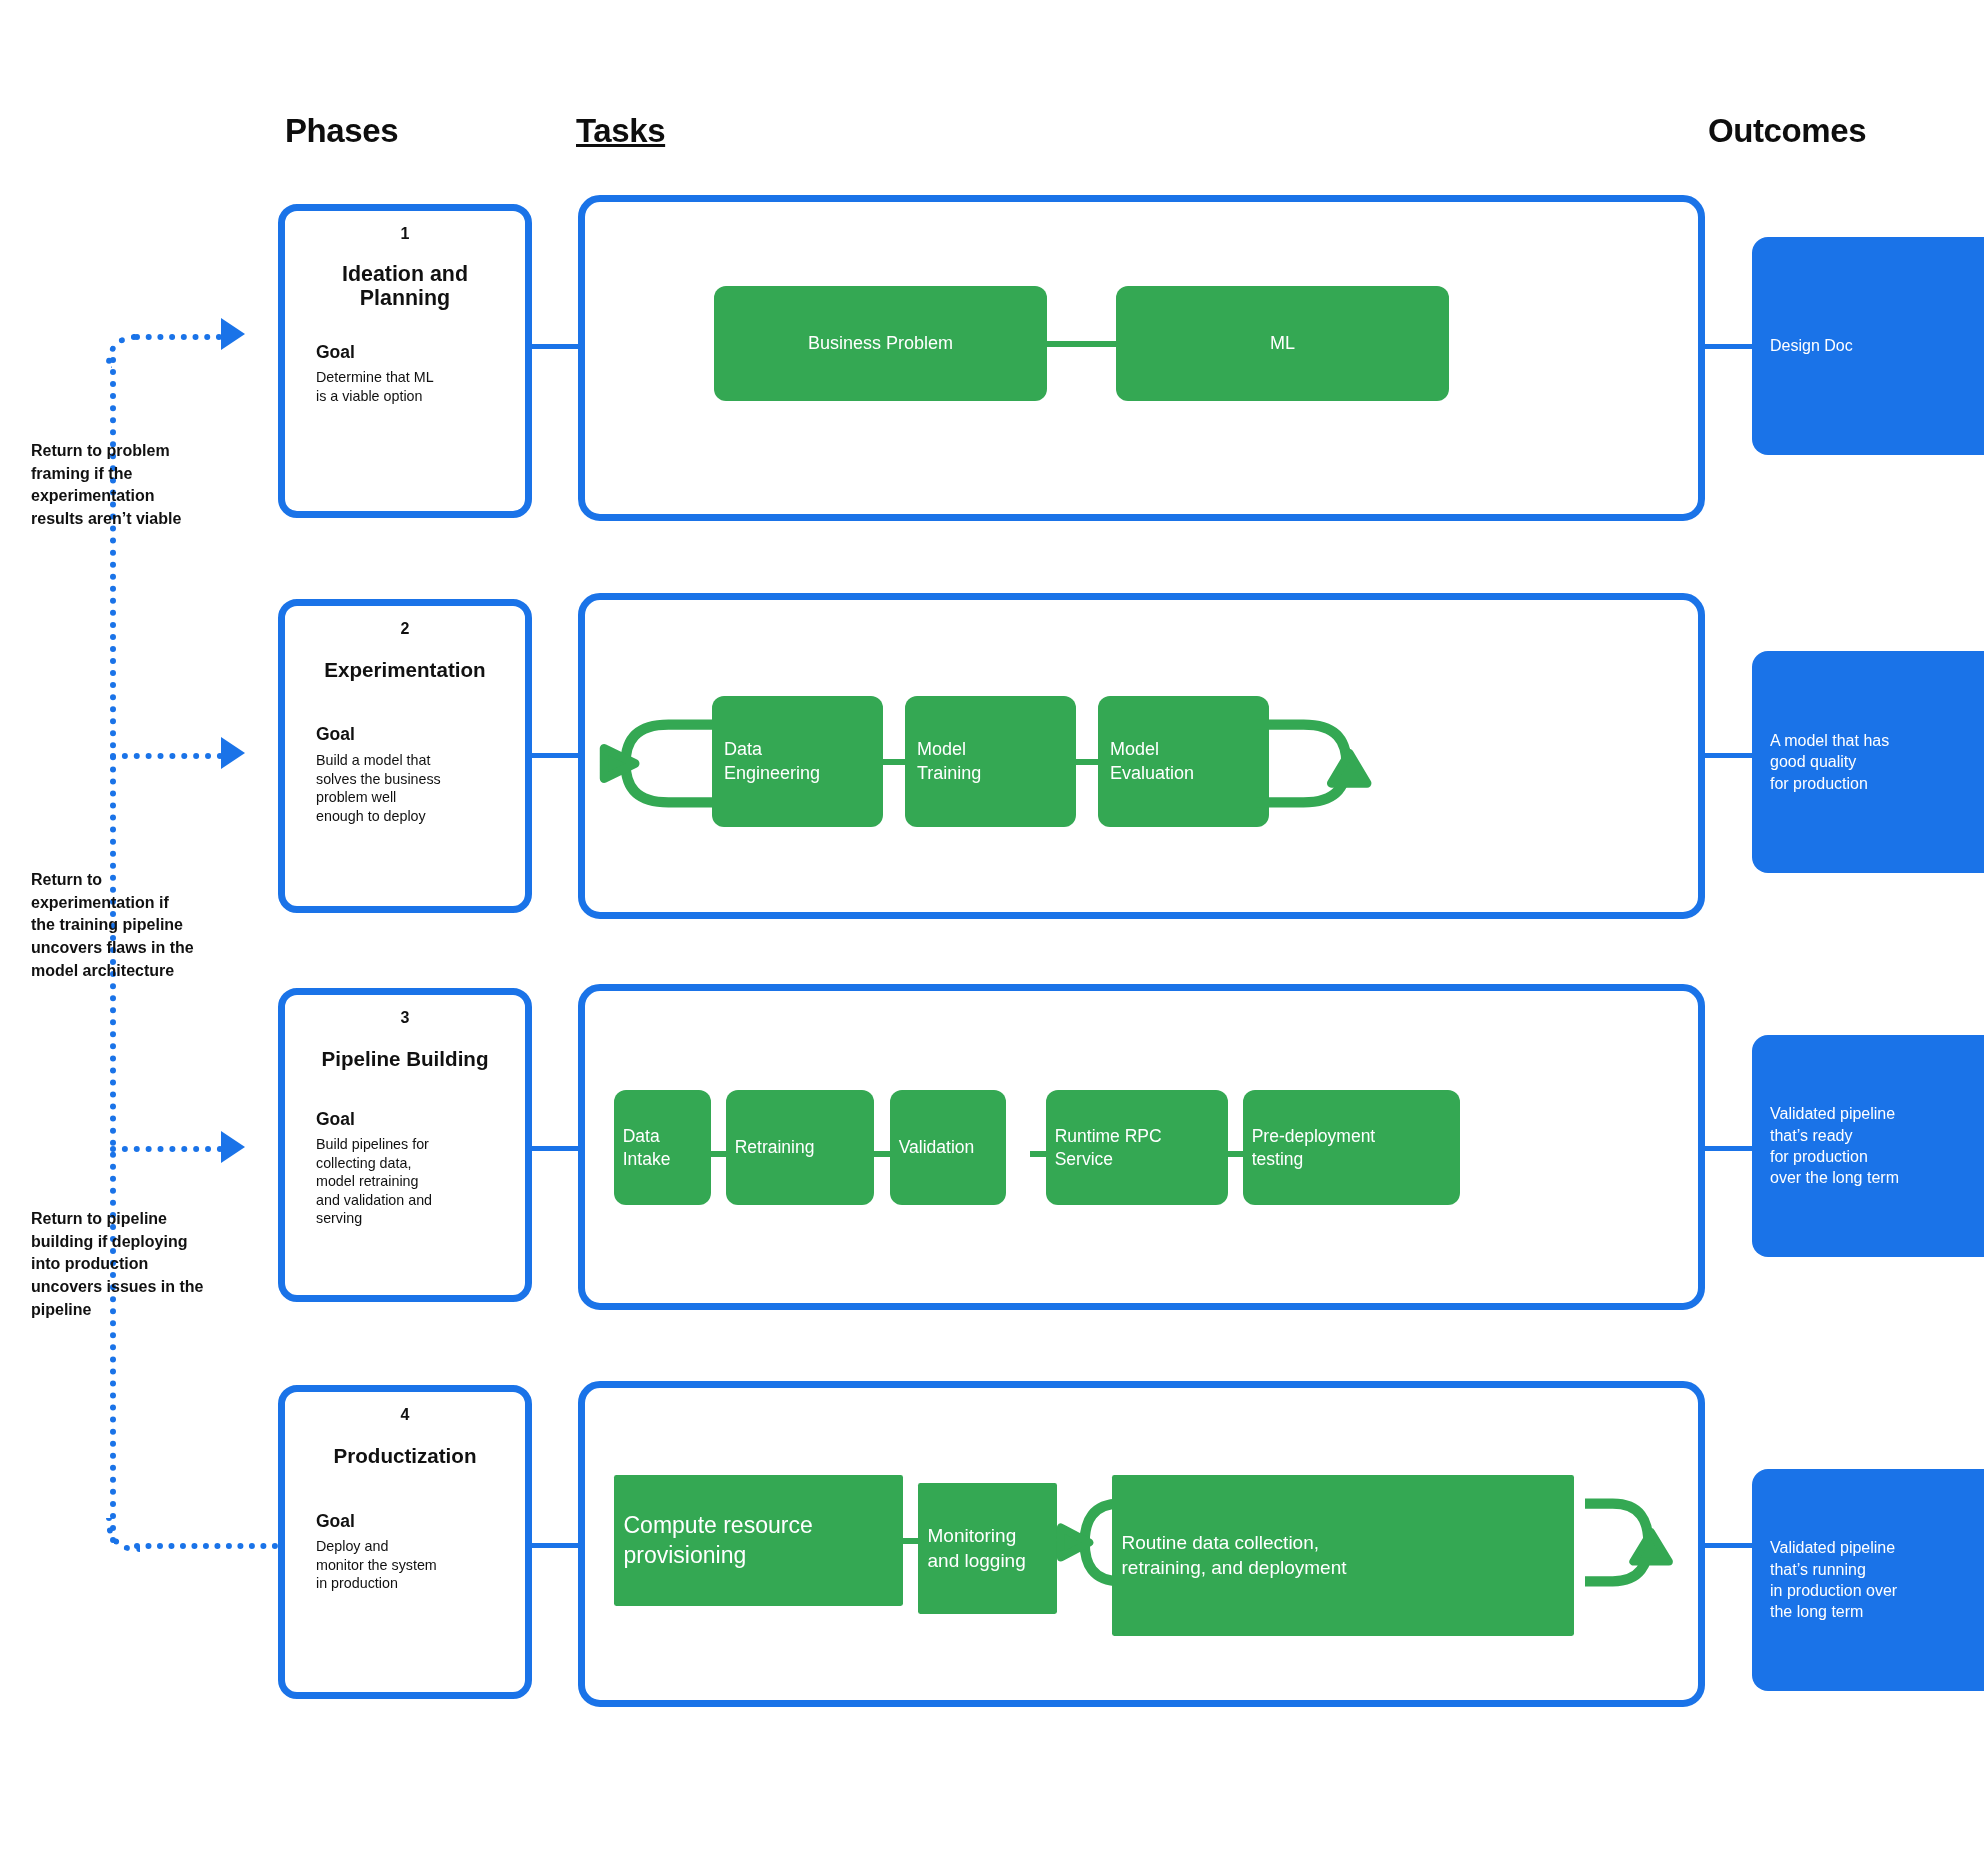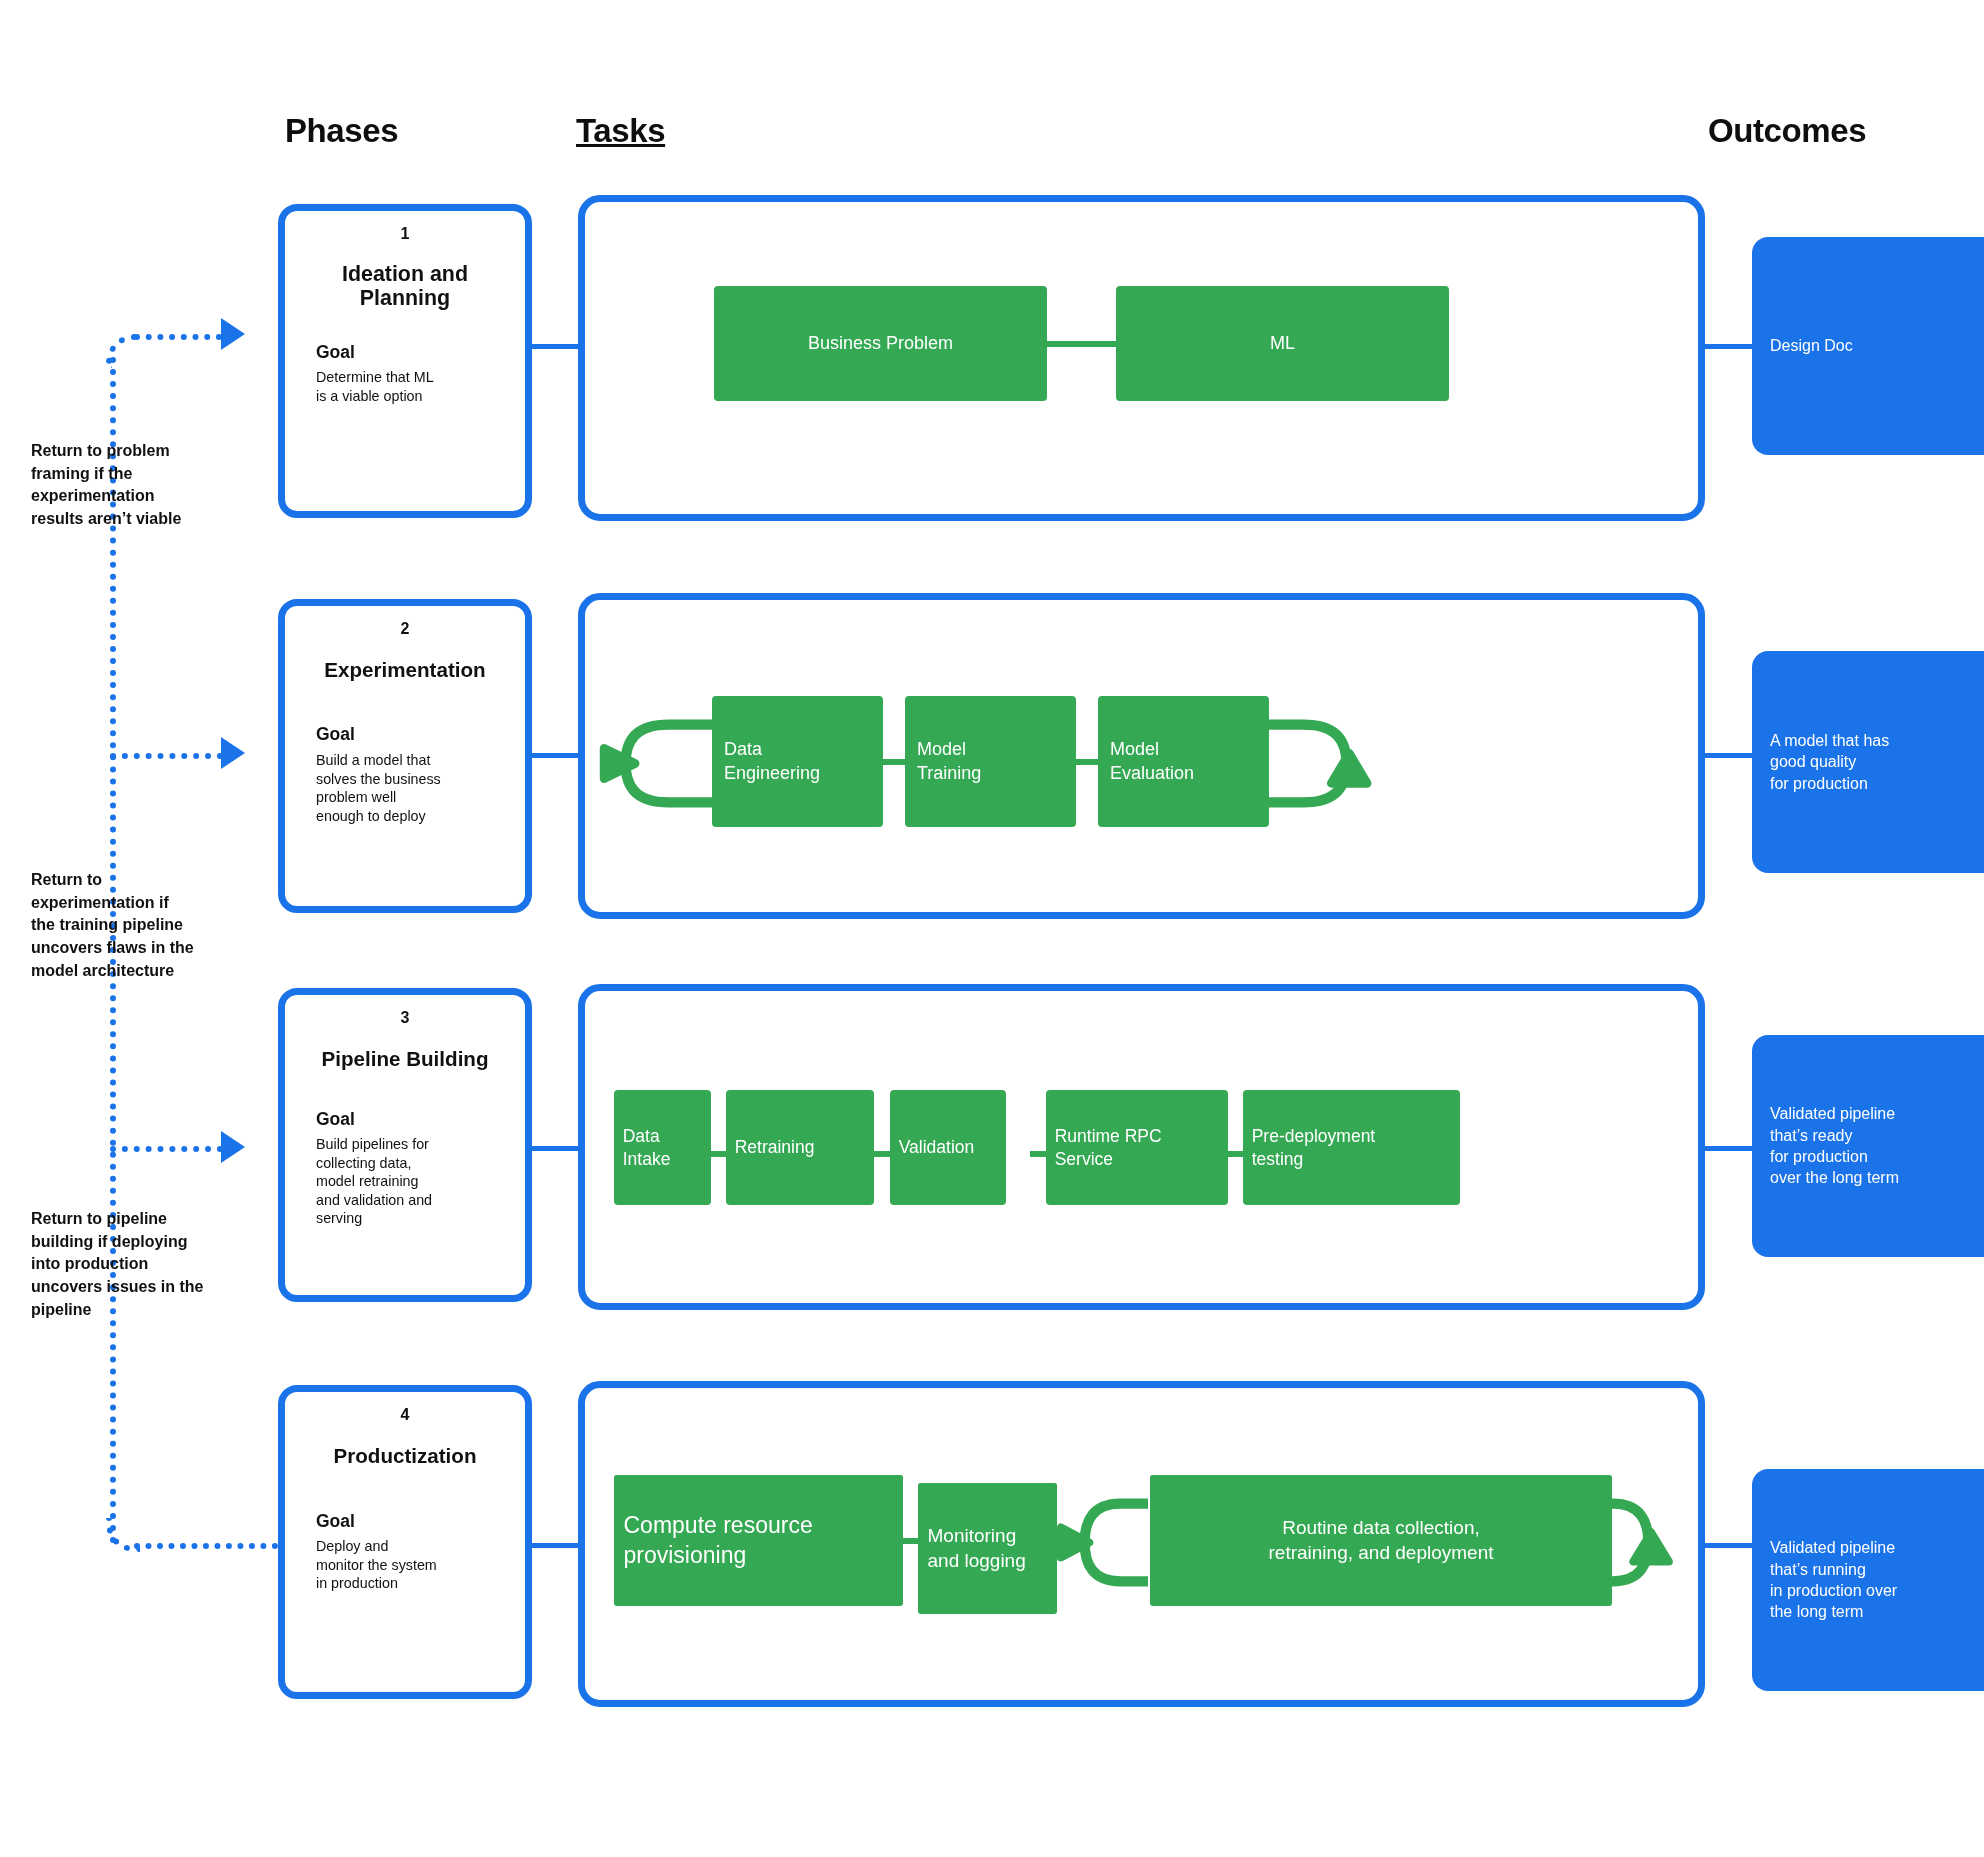--- a/index.html
+++ b/index.html
@@ -13,21 +13,21 @@
   .phase-card{position:absolute;box-sizing:border-box;background:#ffffff;border:7.1px solid #1a73e8;border-radius:19px;}
   .phase-num{position:absolute;top:13.5px;left:0;right:0;text-align:center;font-size:16px;font-weight:bold;color:#111;}
   .phase-title{position:absolute;left:13.5px;right:13.5px;font-size:21.4px;font-weight:bold;line-height:1.12;text-align:center;color:#111;}
   .phase-goal-label{position:absolute;left:31px;font-size:17.5px;font-weight:bold;color:#111;}
   .phase-goal-text{position:absolute;left:31px;right:16px;font-size:14.3px;line-height:1.30;color:#111;}
 
   
   .tasks-card{position:absolute;box-sizing:border-box;background:#ffffff;border:7.1px solid #1a73e8;border-radius:22px;}
 
   
-  .task{position:absolute;box-sizing:border-box;background:#34a853;color:#ffffff;display:flex;align-items:center;border-radius:4px;}
+  .task{position:absolute;box-sizing:border-box;background:#34a853;color:#ffffff;display:flex;align-items:center;border-radius:12px;}
   .task.g4{border-radius:2.4px;}
   .task-label{padding:0 12px;font-size:18px;line-height:1.28;width:100%;}
   .task-label.c{text-align:center;}
 
   
   .glink{position:absolute;background:#34a853;height:5.6px;}
 
   
   .outcome{position:absolute;box-sizing:border-box;background:#1a73e8;color:#fff;border-radius:16px;display:flex;align-items:center;}
   .outcome-label{padding:0 18px;font-size:16px;line-height:1.33;}
@@ -180,21 +180,21 @@
     <div class="task g4" style="left:333px;top:95px;width:139px;height:131px;">
       <div class="task-label" style="white-space:pre-line;padding:0 9.5px;font-size:19px;">Monitoring
 and logging</div>
     </div>
     <div class="glink" style="left:472px;top:150px;width:22px;"></div>
 
     <svg class="loop" style="left:468px;top:95px;" width="95" height="119" viewBox="0 0 240 300">
       <path d="M 240 52 L 170 52 C 100 52 80 96 80 150 C 80 204 100 248 170 248 L 240 248" fill="none" stroke="#34a853" stroke-width="26" stroke-linecap="round"></path>
       <polygon points="20,112 20,188 92,150" fill="#34a853" stroke="#34a853" stroke-width="20" stroke-linejoin="round"></polygon>
     </svg>
-    <div class="task g4" style="left:565px;top:87px;width:462px;height:131px;text-align:center;">
+    <div class="task g4" style="left:527px;top:87px;width:462px;height:161px;">
       <div class="task-label" style="white-space:pre-line;padding:0 9.5px;font-size:19px;">Routine data collection,
 retraining, and deployment</div>
     </div>
 
     <svg class="loop" style="left:1000px;top:95px;" width="95" height="119" viewBox="0 0 240 300">
       <path d="M 0 52 L 70 52 C 140 52 160 96 160 150 C 160 204 140 248 70 248 L 0 248" fill="none" stroke="#34a853" stroke-width="26" stroke-linecap="round"></path>
       <polygon points="122,198 212,198 167,124" fill="#34a853" stroke="#34a853" stroke-width="20" stroke-linejoin="round"></polygon>
     </svg>
   </div>
   <div class="blink" style="left:1705px;top:1543px;width:48px;"></div>

